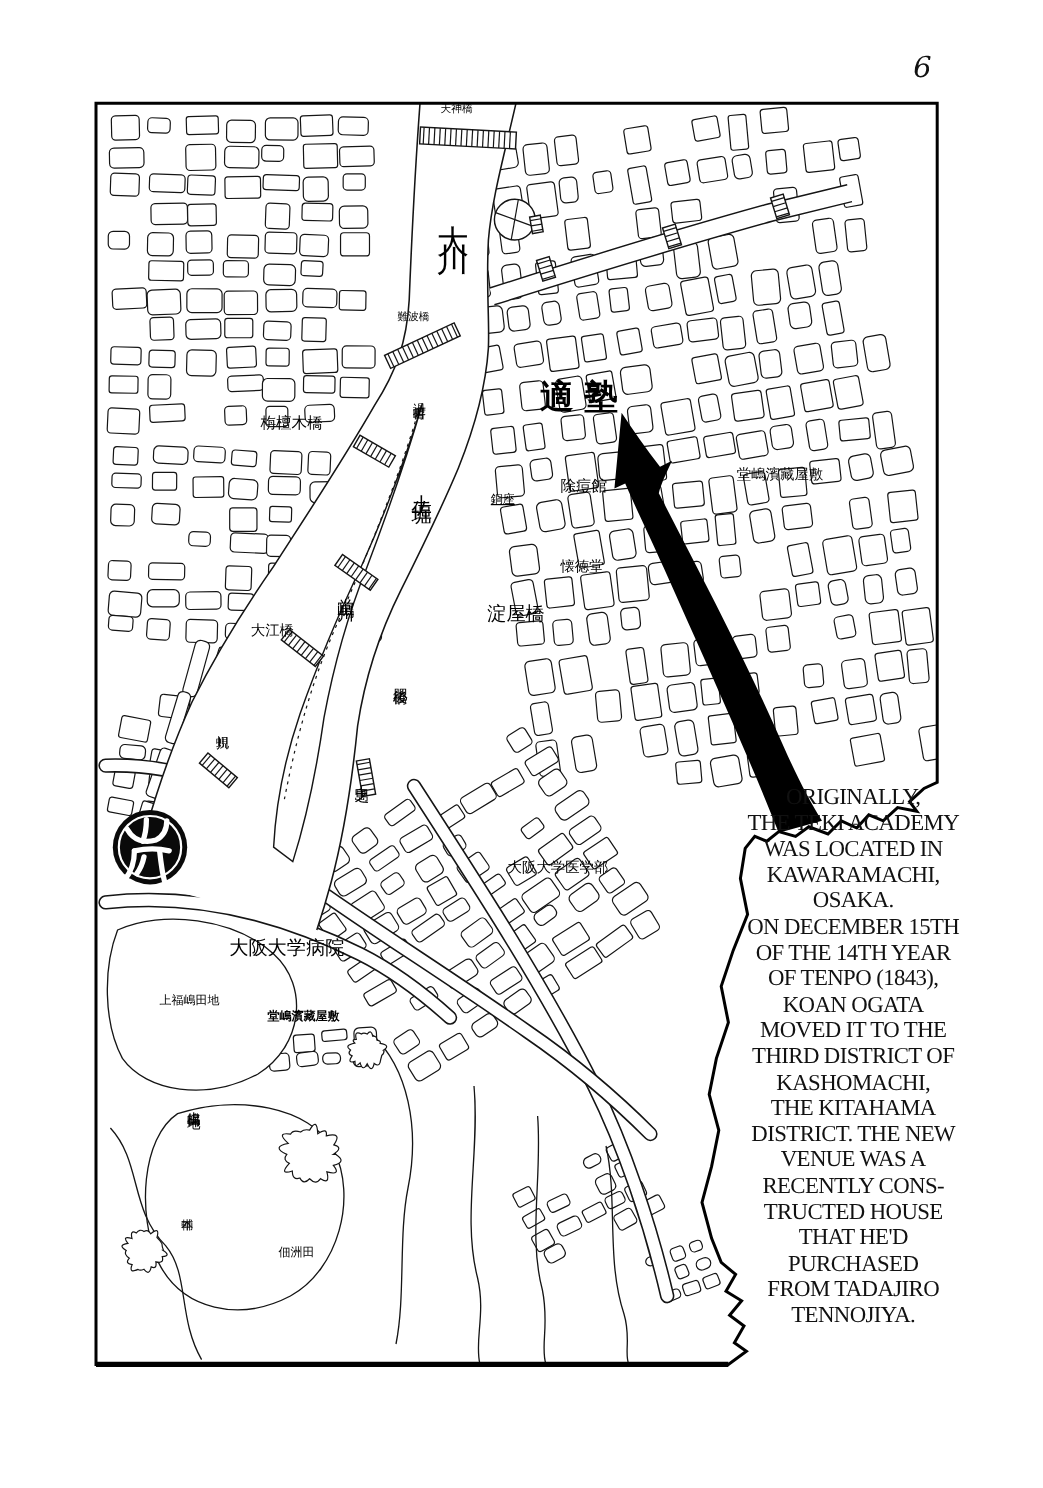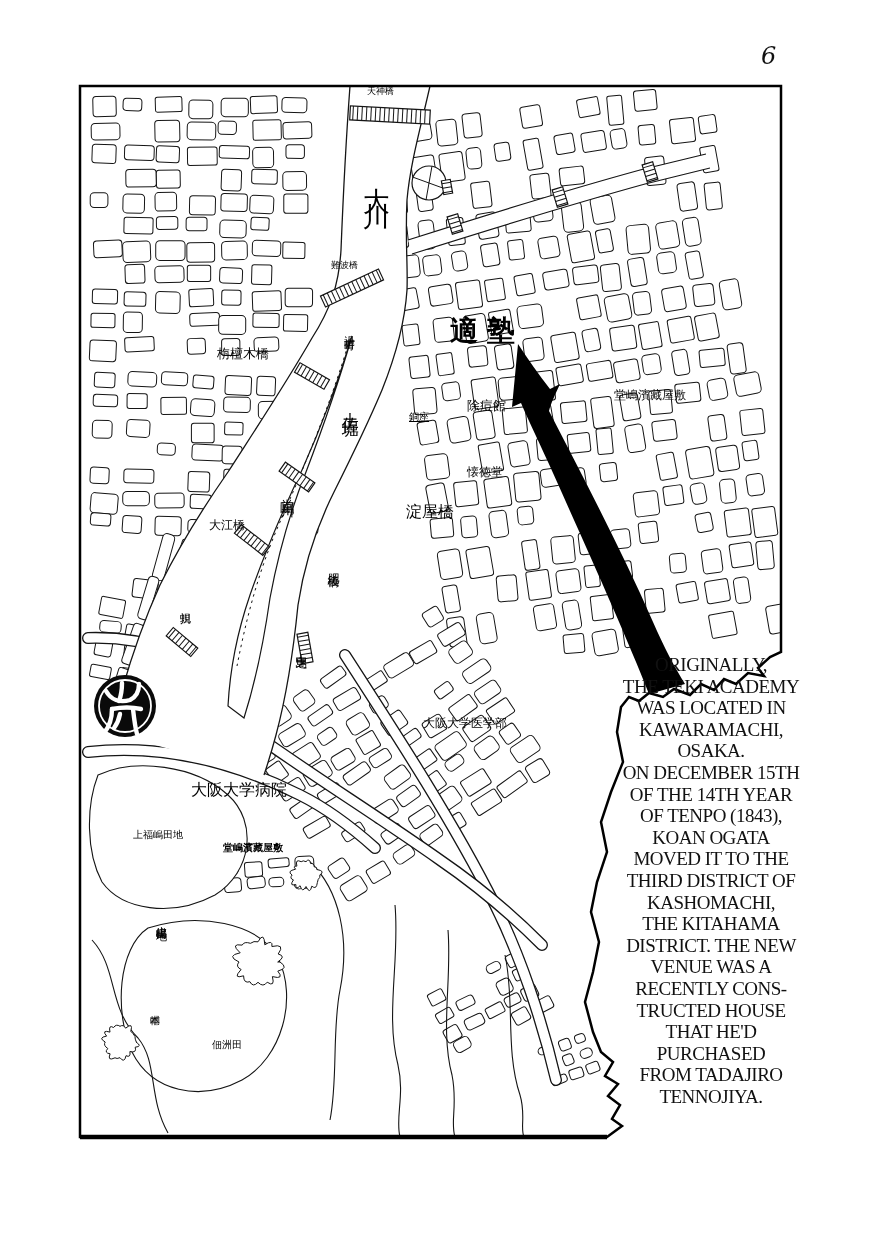--- a/index.html
+++ b/index.html
@@ -35,21 +35,21 @@
   .l-doza         {left:409px;top:412px;font-size:10px;text-decoration:underline;}
   .l-kaitokudo    {left:467px;top:466px;font-size:12px;}
   .l-yodoyabashi  {left:406px;top:504px;font-size:16px;}
   .l-nishihonganji{left:614px;top:389px;font-size:12px;}
   .l-igakubu      {left:423px;top:717px;font-size:12px;}
   .l-byoin        {left:191px;top:782px;font-size:16px;}
   .l-kamifuku-h   {left:133px;top:830px;font-size:10px;}
   .l-kurayashiki  {left:223px;top:843px;font-size:10px;font-weight:bold;}
   .l-kamifuku-v   {left:155px;top:917px;font-size:11px;letter-spacing:1px;}
   .l-honpo        {left:149px;top:1007px;font-size:10px;}
-  .l-tsukuda      {left:212px;top:1040px;font-size:10px;}
+  .l-tsukuda      {left:232px;top:1040px;font-size:10px;}
   
   .caption{
     position:absolute;left:604px;top:654px;width:214px;z-index:6;
     font-family:"Liberation Serif",serif;font-size:19px;line-height:21.6px;
     letter-spacing:-0.5px;text-align:center;white-space:pre-line;color:#111;
   }
 </style>
 </head>
 <body>
 

